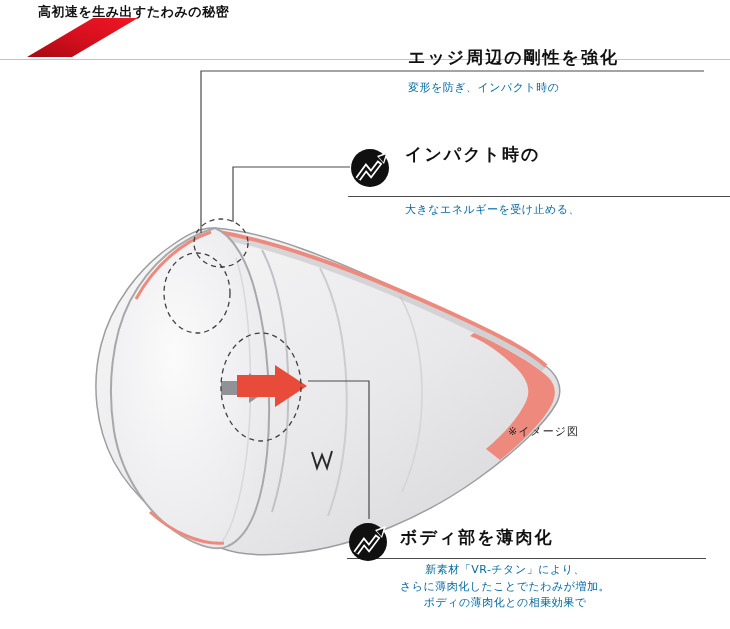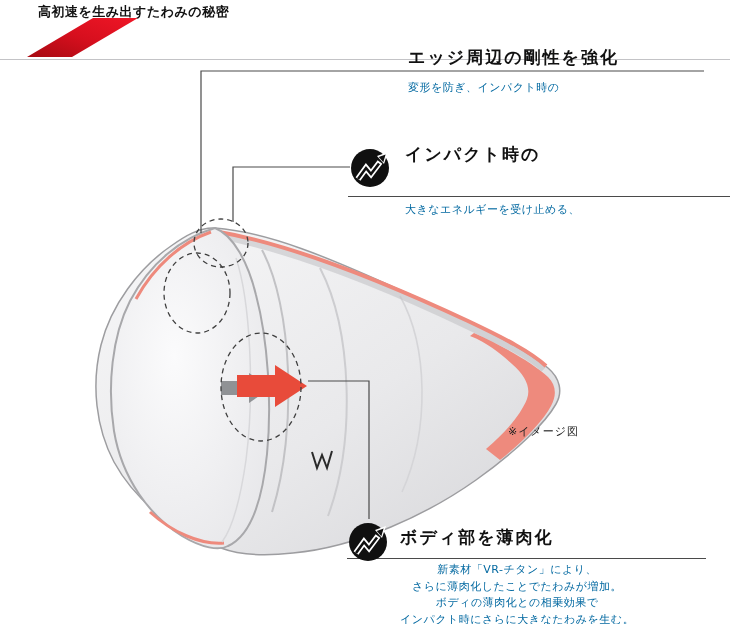--- a/index.html
+++ b/index.html
@@ -147,16 +147,15 @@
     <div>大きなエネルギーを受け止める、</div>
   </div>
 
   <div class="abs image-note" style="left:508px; top:424px">※イメージ図</div>
 
   <div class="abs heading" style="left:400px; top:526px">ボディ部を薄肉化</div>
   <div class="abs body-text tight" style="left:400px; top:562px">
     <div>新素材「VR-チタン」により、</div>
     <div>さらに薄肉化したことでたわみが増加。</div>
     <div>ボディの薄肉化との相乗効果で</div>
-    <div>インパクト時にさらに大きなたわみを生む。</div>
   </div>
 
 </div>
 
 </body></html>

